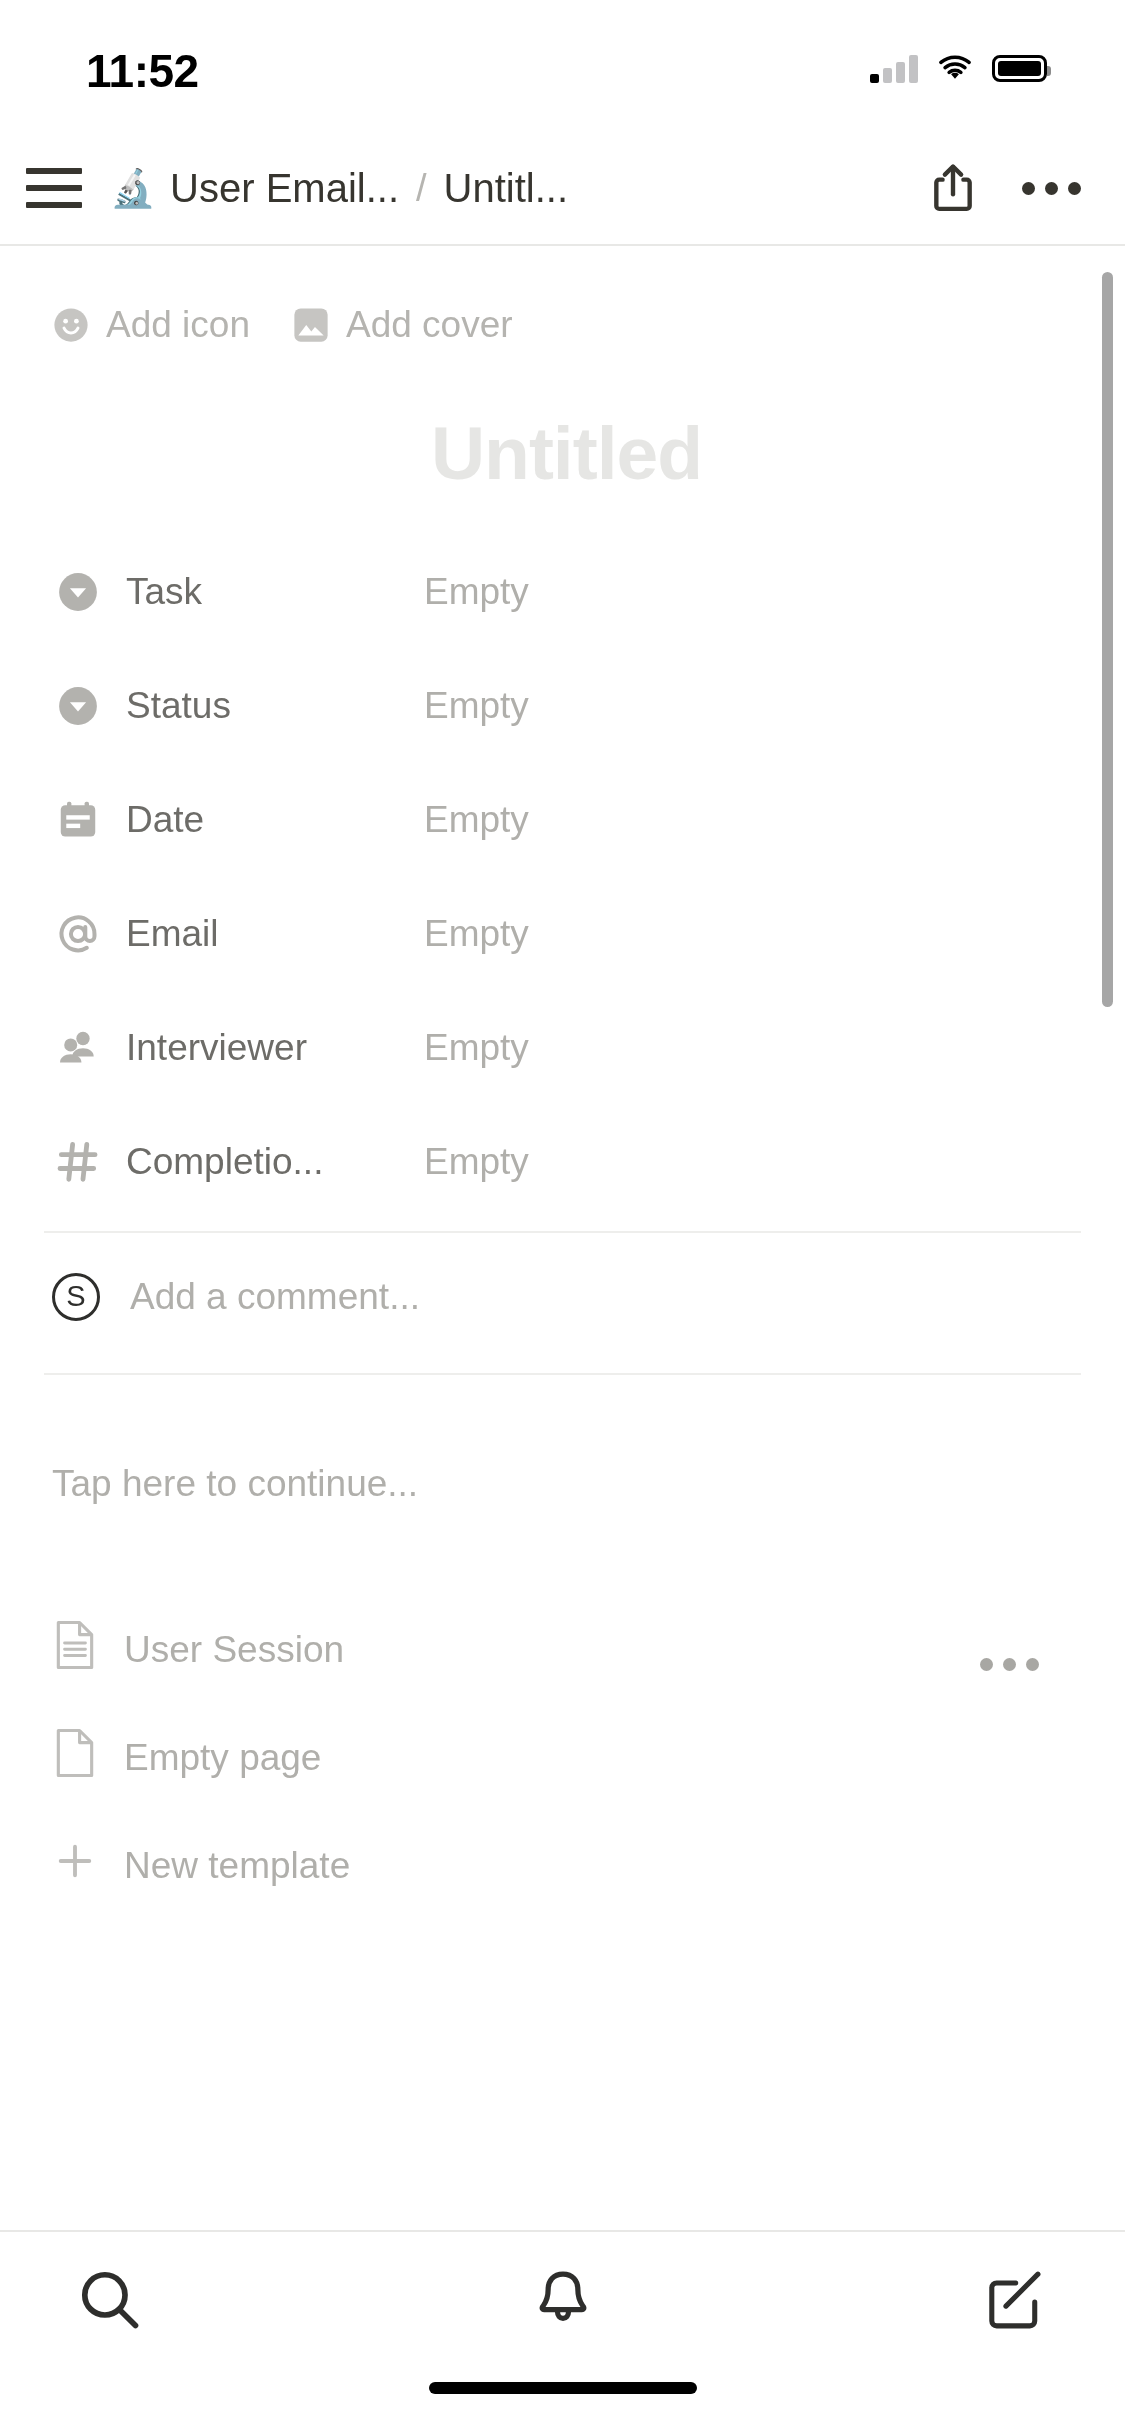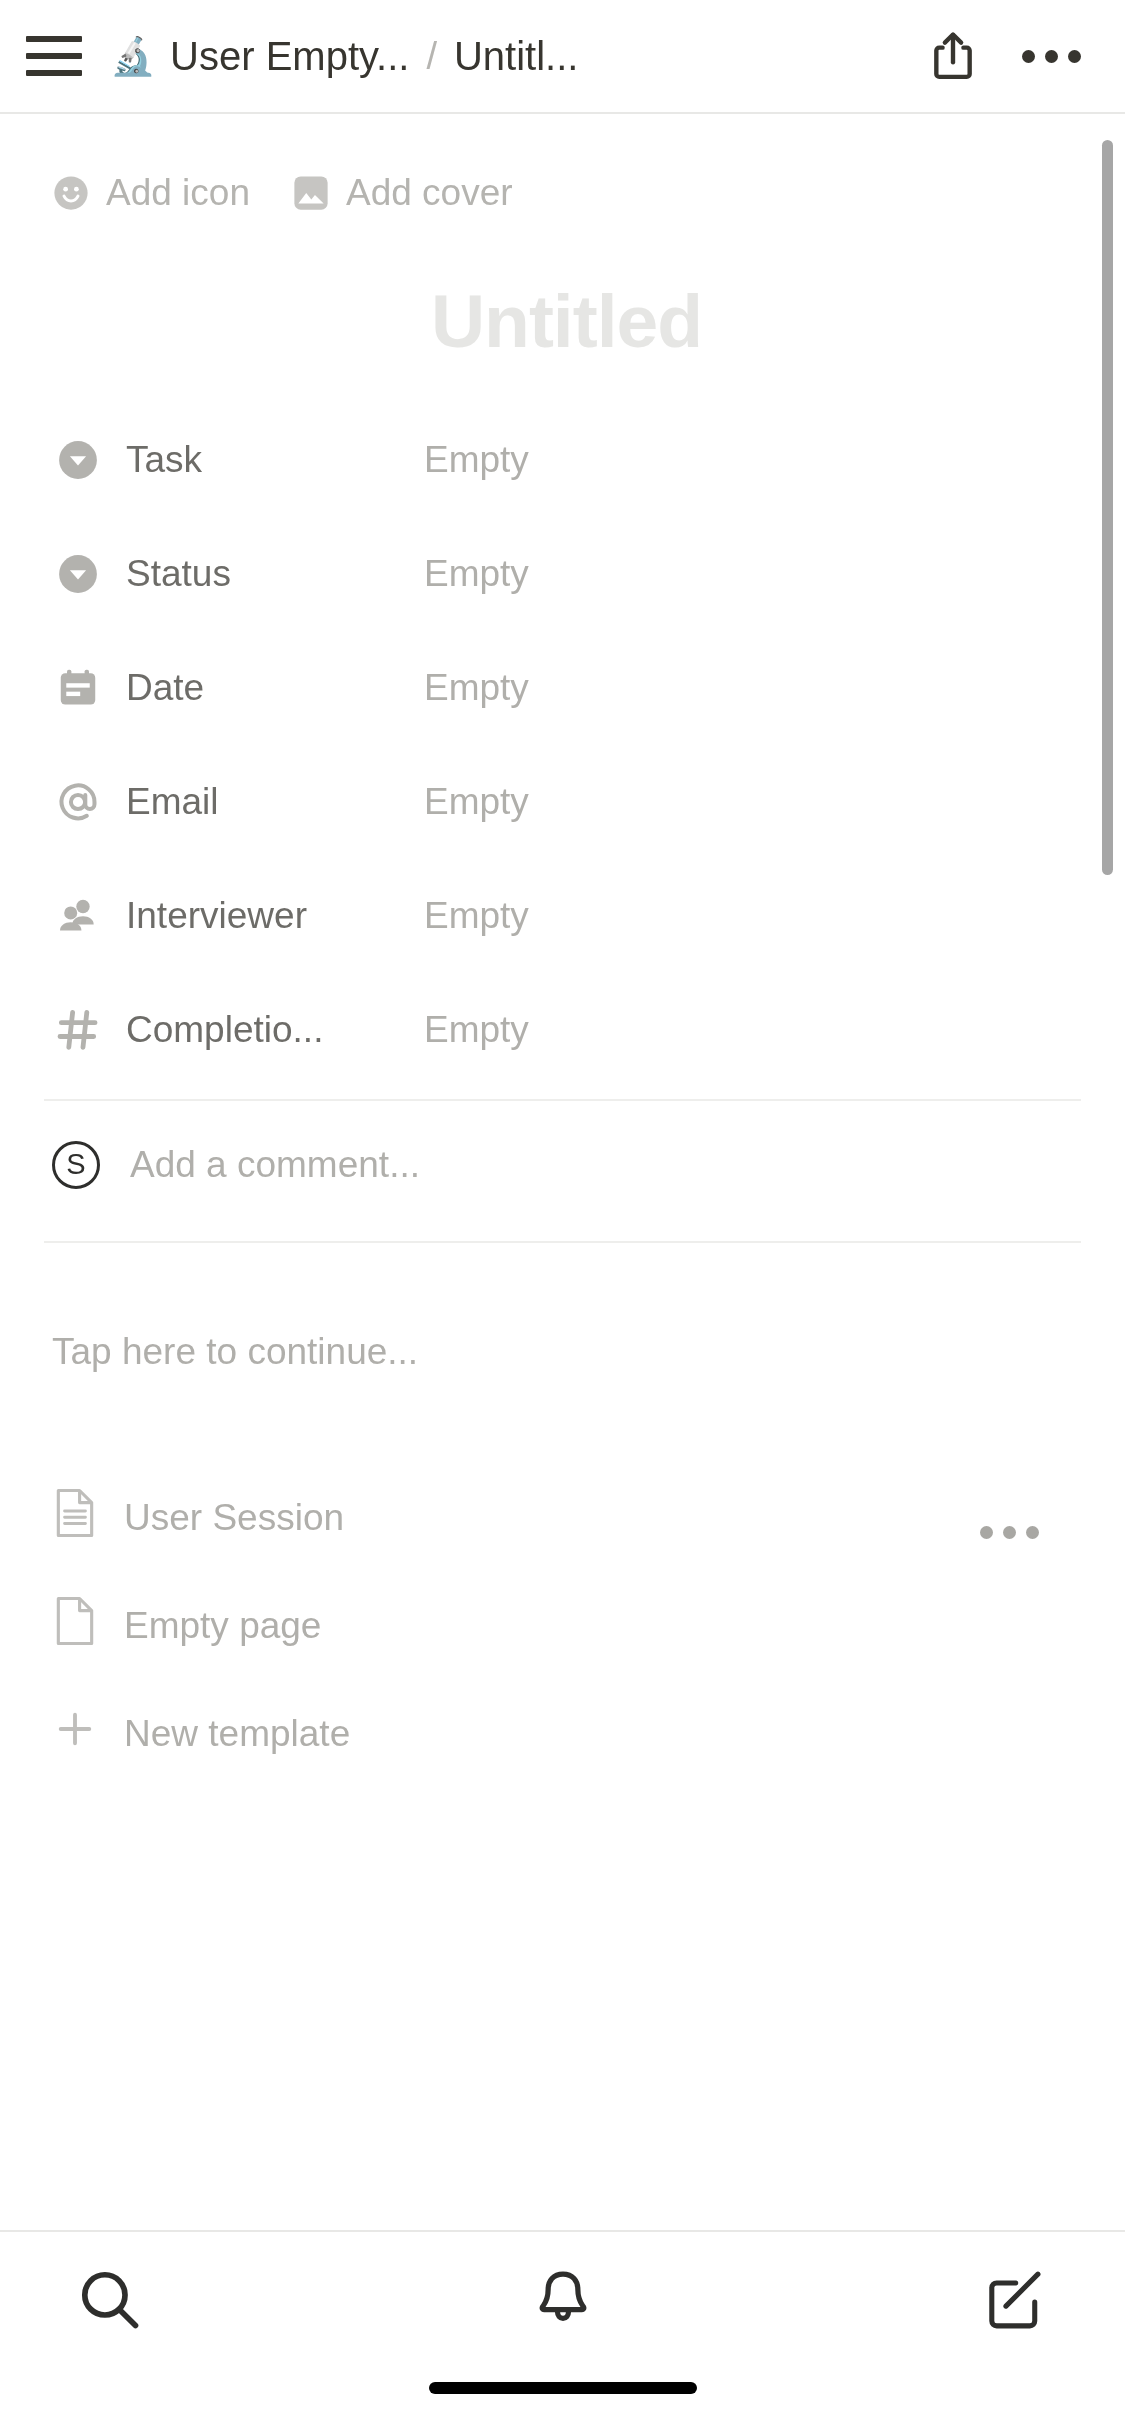--- a/index.html
+++ b/index.html
@@ -256,30 +256,50 @@
     width: 268px; height: 12px;
     background: #000;
     border-radius: 6px;
   }
 </style>
 </head>
 <body>
 
 <div class="phone">
 
+  <div class="statusbar">
+    <div class="status-time">11:52</div>
+    <div class="status-right">
+      <div class="cellular">
+        <i></i>
+          <i></i>
+          <i></i>
+          <i></i>
+      </div>
+      <svg class="wifi" viewBox="0 0 24 20">
+        <path d="M12 17.2l2.6-3.1a3.9 3.9 0 0 0-5.2 0L12 17.2z" fill="#000"></path>
+        <path d="M5.4 9.7a10.4 10.4 0 0 1 13.2 0" stroke="#000" stroke-width="2.4" fill="none" stroke-linecap="round"></path>
+        <path d="M8.1 12.9a6.4 6.4 0 0 1 7.8 0" stroke="#000" stroke-width="2.4" fill="none" stroke-linecap="round"></path>
+        <path d="M2.6 6.3a14.6 14.6 0 0 1 18.8 0" stroke="#000" stroke-width="2.4" fill="none" stroke-linecap="round"></path>
+      </svg>
+      <div class="battery">
+        <div class="fill"></div>
+      </div>
+    </div>
+  </div>
 
   <div class="header">
     <div class="hamburger">
       <span></span>
         <span></span>
         <span></span>
     </div>
     <div class="bc">
       <span class="bc-emoji">🔬</span>
-      <span class="bc-text">User Empty...</span>
+      <span class="bc-text">User Email...</span>
       <span class="bc-sep">/</span>
       <span class="bc-text">Untitl...</span>
     </div>
     <div class="hdr-actions">
       <svg class="share-icon" viewBox="0 0 24 26">
         <path d="M7 9H5.4A1.4 1.4 0 0 0 4 10.4v11.2A1.4 1.4 0 0 0 5.4 23h13.2a1.4 1.4 0 0 0 1.4-1.4V10.4A1.4 1.4 0 0 0 18.6 9H17" stroke="#37352f" stroke-width="2.1" fill="none" stroke-linecap="round" stroke-linejoin="round"></path>
         <path d="M12 16V3" stroke="#37352f" stroke-width="2.1" fill="none" stroke-linecap="round"></path>
         <path d="M8.1 6.6L12 2.7l3.9 3.9" stroke="#37352f" stroke-width="2.1" fill="none" stroke-linecap="round" stroke-linejoin="round"></path>
       </svg>
       <div class="dots-h">

